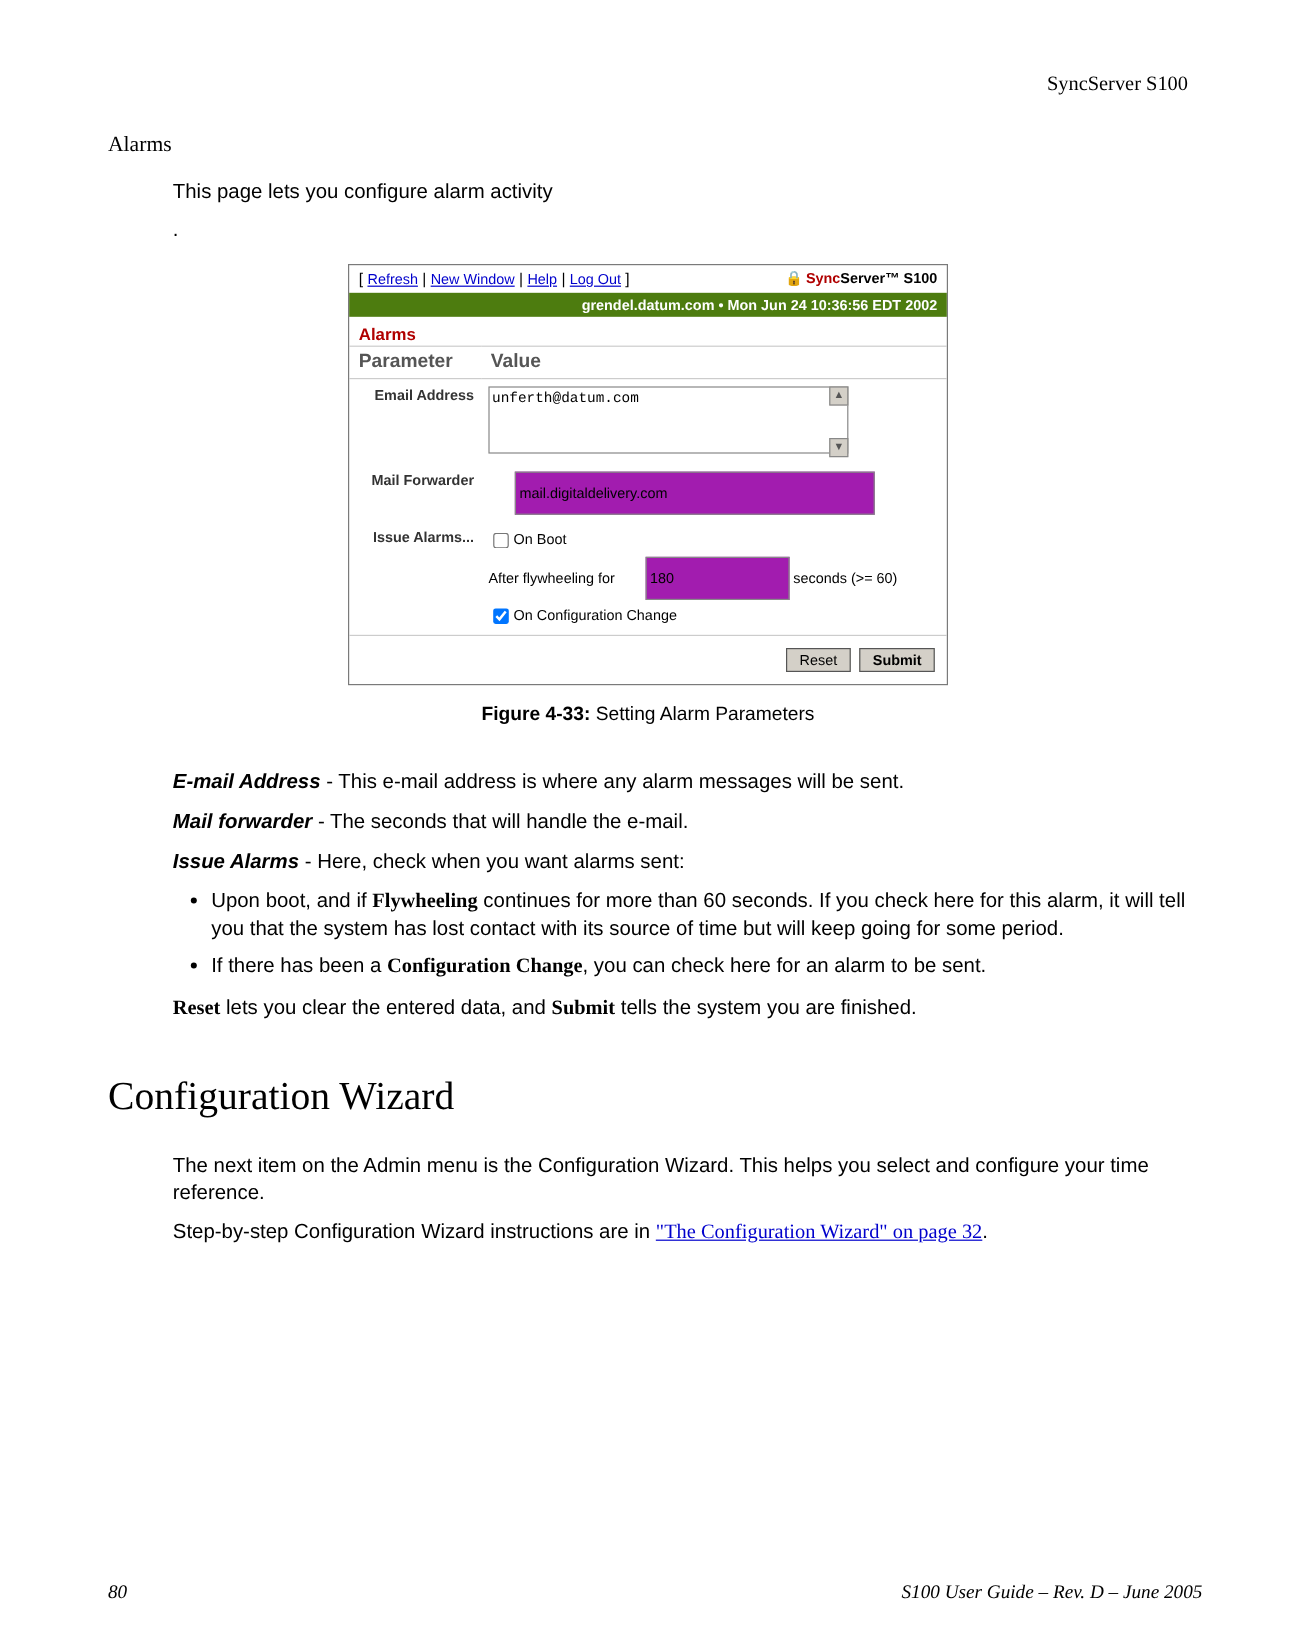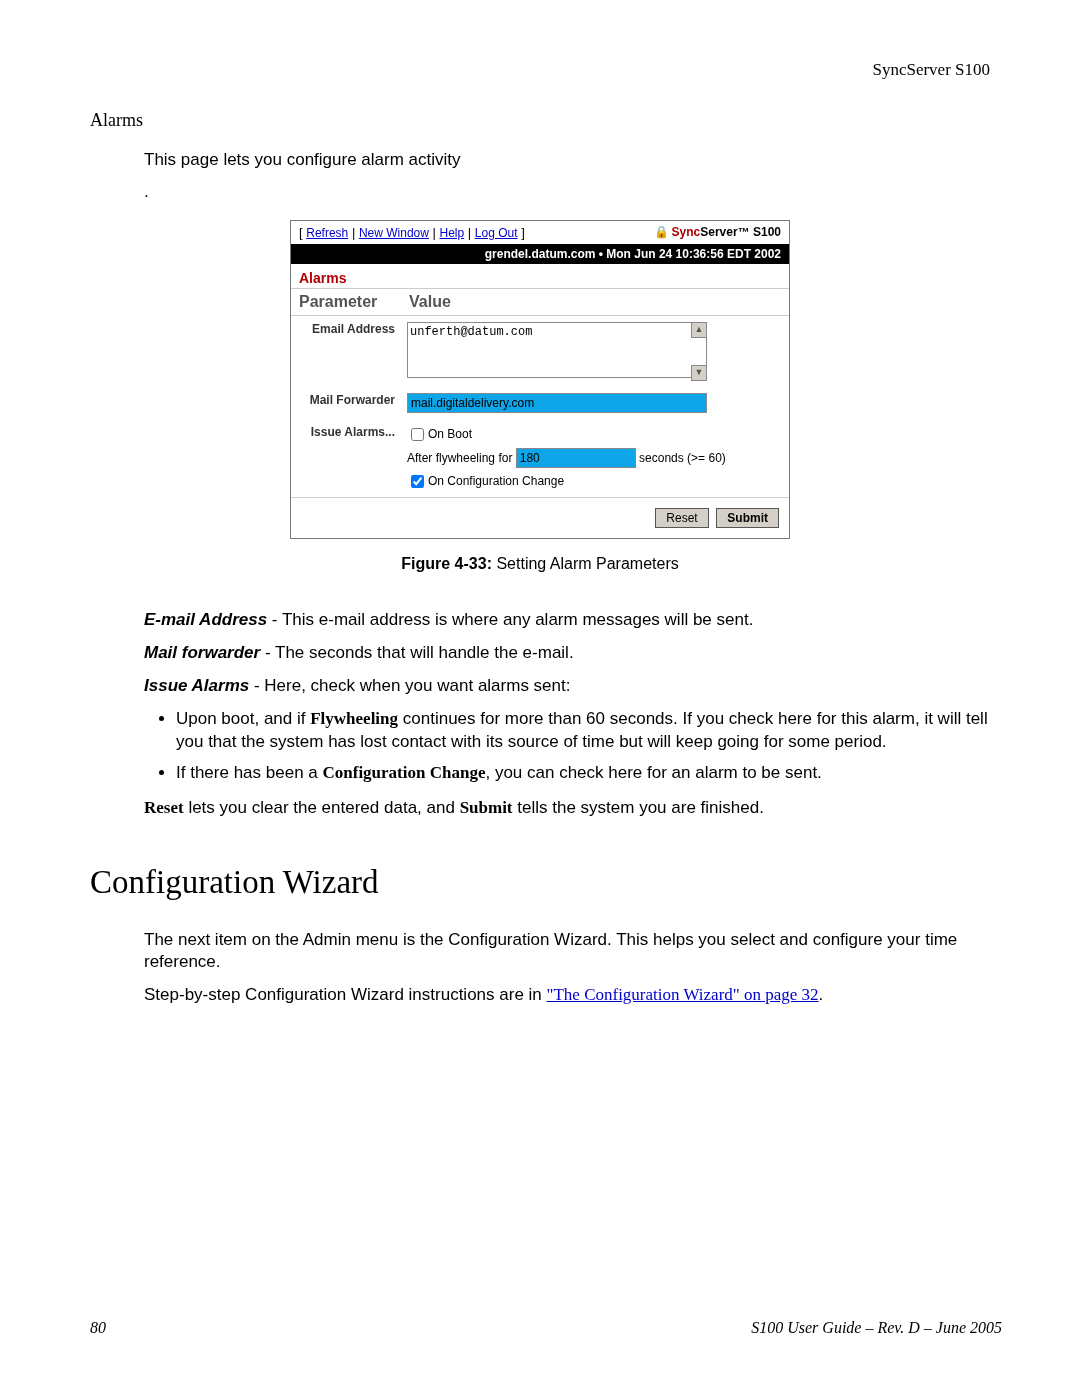--- a/index.html
+++ b/index.html
@@ -54,21 +54,21 @@
     display: flex;
     justify-content: space-between;
     padding: 4px 8px;
   }
   .crumbs a { color: #0000cc; text-decoration: underline; font-size: 12px; }
   .brand { font-size: 12px; }
   .lock { color: #c8a000; margin-right: 2px; }
   .brand .red { color: #b00000; font-weight: bold; }
   .brand .blk { color: #000; font-weight: bold; }
   .bar {
-    background: #000000;
+    background: #4d7c0f;
     color: #fff;
     text-align: right;
     padding: 3px 8px;
     font-size: 12px;
     font-weight: bold;
   }
   .panel-title {
     color: #b00000;
     font-weight: bold;
     padding: 6px 8px 2px 8px;
@@ -126,23 +126,24 @@
     background: #d4d0c8;
     border: 1px solid #888;
     font-size: 9px;
     text-align: center;
     line-height: 12px;
     color: #555;
   }
   .txt {
     font-size: 12px;
     border: 1px solid #888;
-    background: #0ea5e9;
+    background: #a21caf;
     padding: 1px 3px;
-    height: 20px;
+    height: 36px;
+    margin-left: 22px;
   }
   .cb { vertical-align: middle; margin-right: 4px; }
   .btnrow {
     text-align: right;
     padding: 10px 10px 10px 0;
     border-top: 1px solid #ccc;
   }
   .winbtn {
     background: #d4d0c8;
     border: 1px solid #555;

